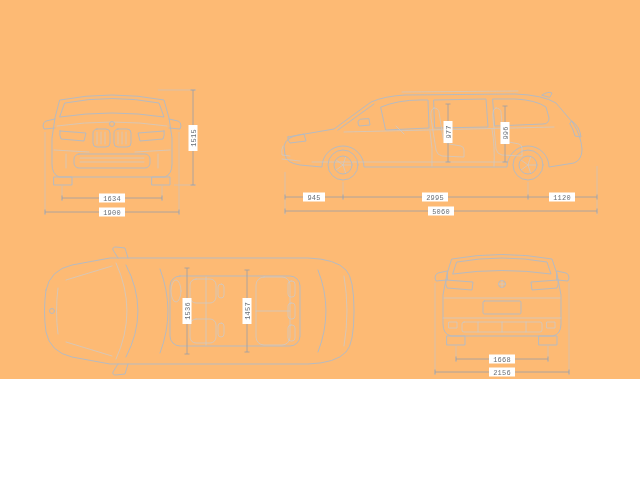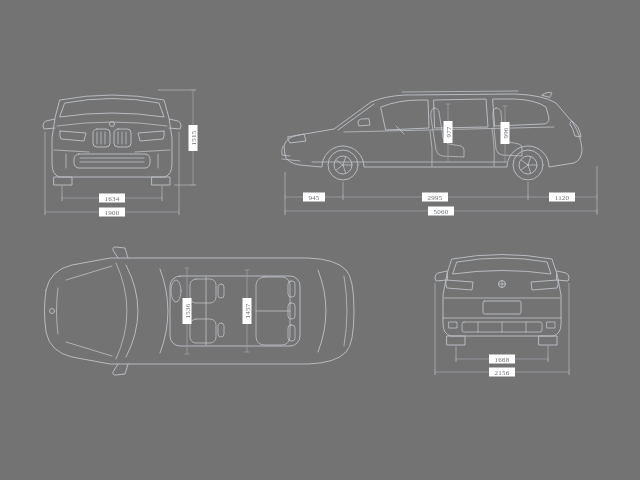--- a/index.html
+++ b/index.html
@@ -1,17 +1,17 @@
 <!DOCTYPE html>
 <html><head>
 <meta charset="utf-8">
 <style>
   html,body{margin:0;padding:0;background:#fff}
-  .canvas{width:640px;height:480px;background:#737373;position:relative;overflow:hidden;
-          font-family:Liberation Serif, serif}
+  .canvas{width:640px;height:379px;background:#fdba74;position:relative;overflow:hidden;
+          font-family:Liberation Mono, monospace}
   svg{display:block}
   .car{stroke:#b7bbc1;fill:none;stroke-width:1;stroke-linecap:round;stroke-linejoin:round}
   .car-thin{stroke:#c7cbd1;fill:none;stroke-width:.7;stroke-linecap:round;stroke-linejoin:round}
   .dim{stroke:#9aa0a7;fill:none;stroke-width:.8}
   .ext{stroke:#c3c7cc;fill:none;stroke-width:.6}
   .lblbg{fill:#ffffff}
   text.dimlabel{fill:#696f76;font-size:7px;text-anchor:middle;letter-spacing:.2px}
 </style>
 </head>
 <body>

